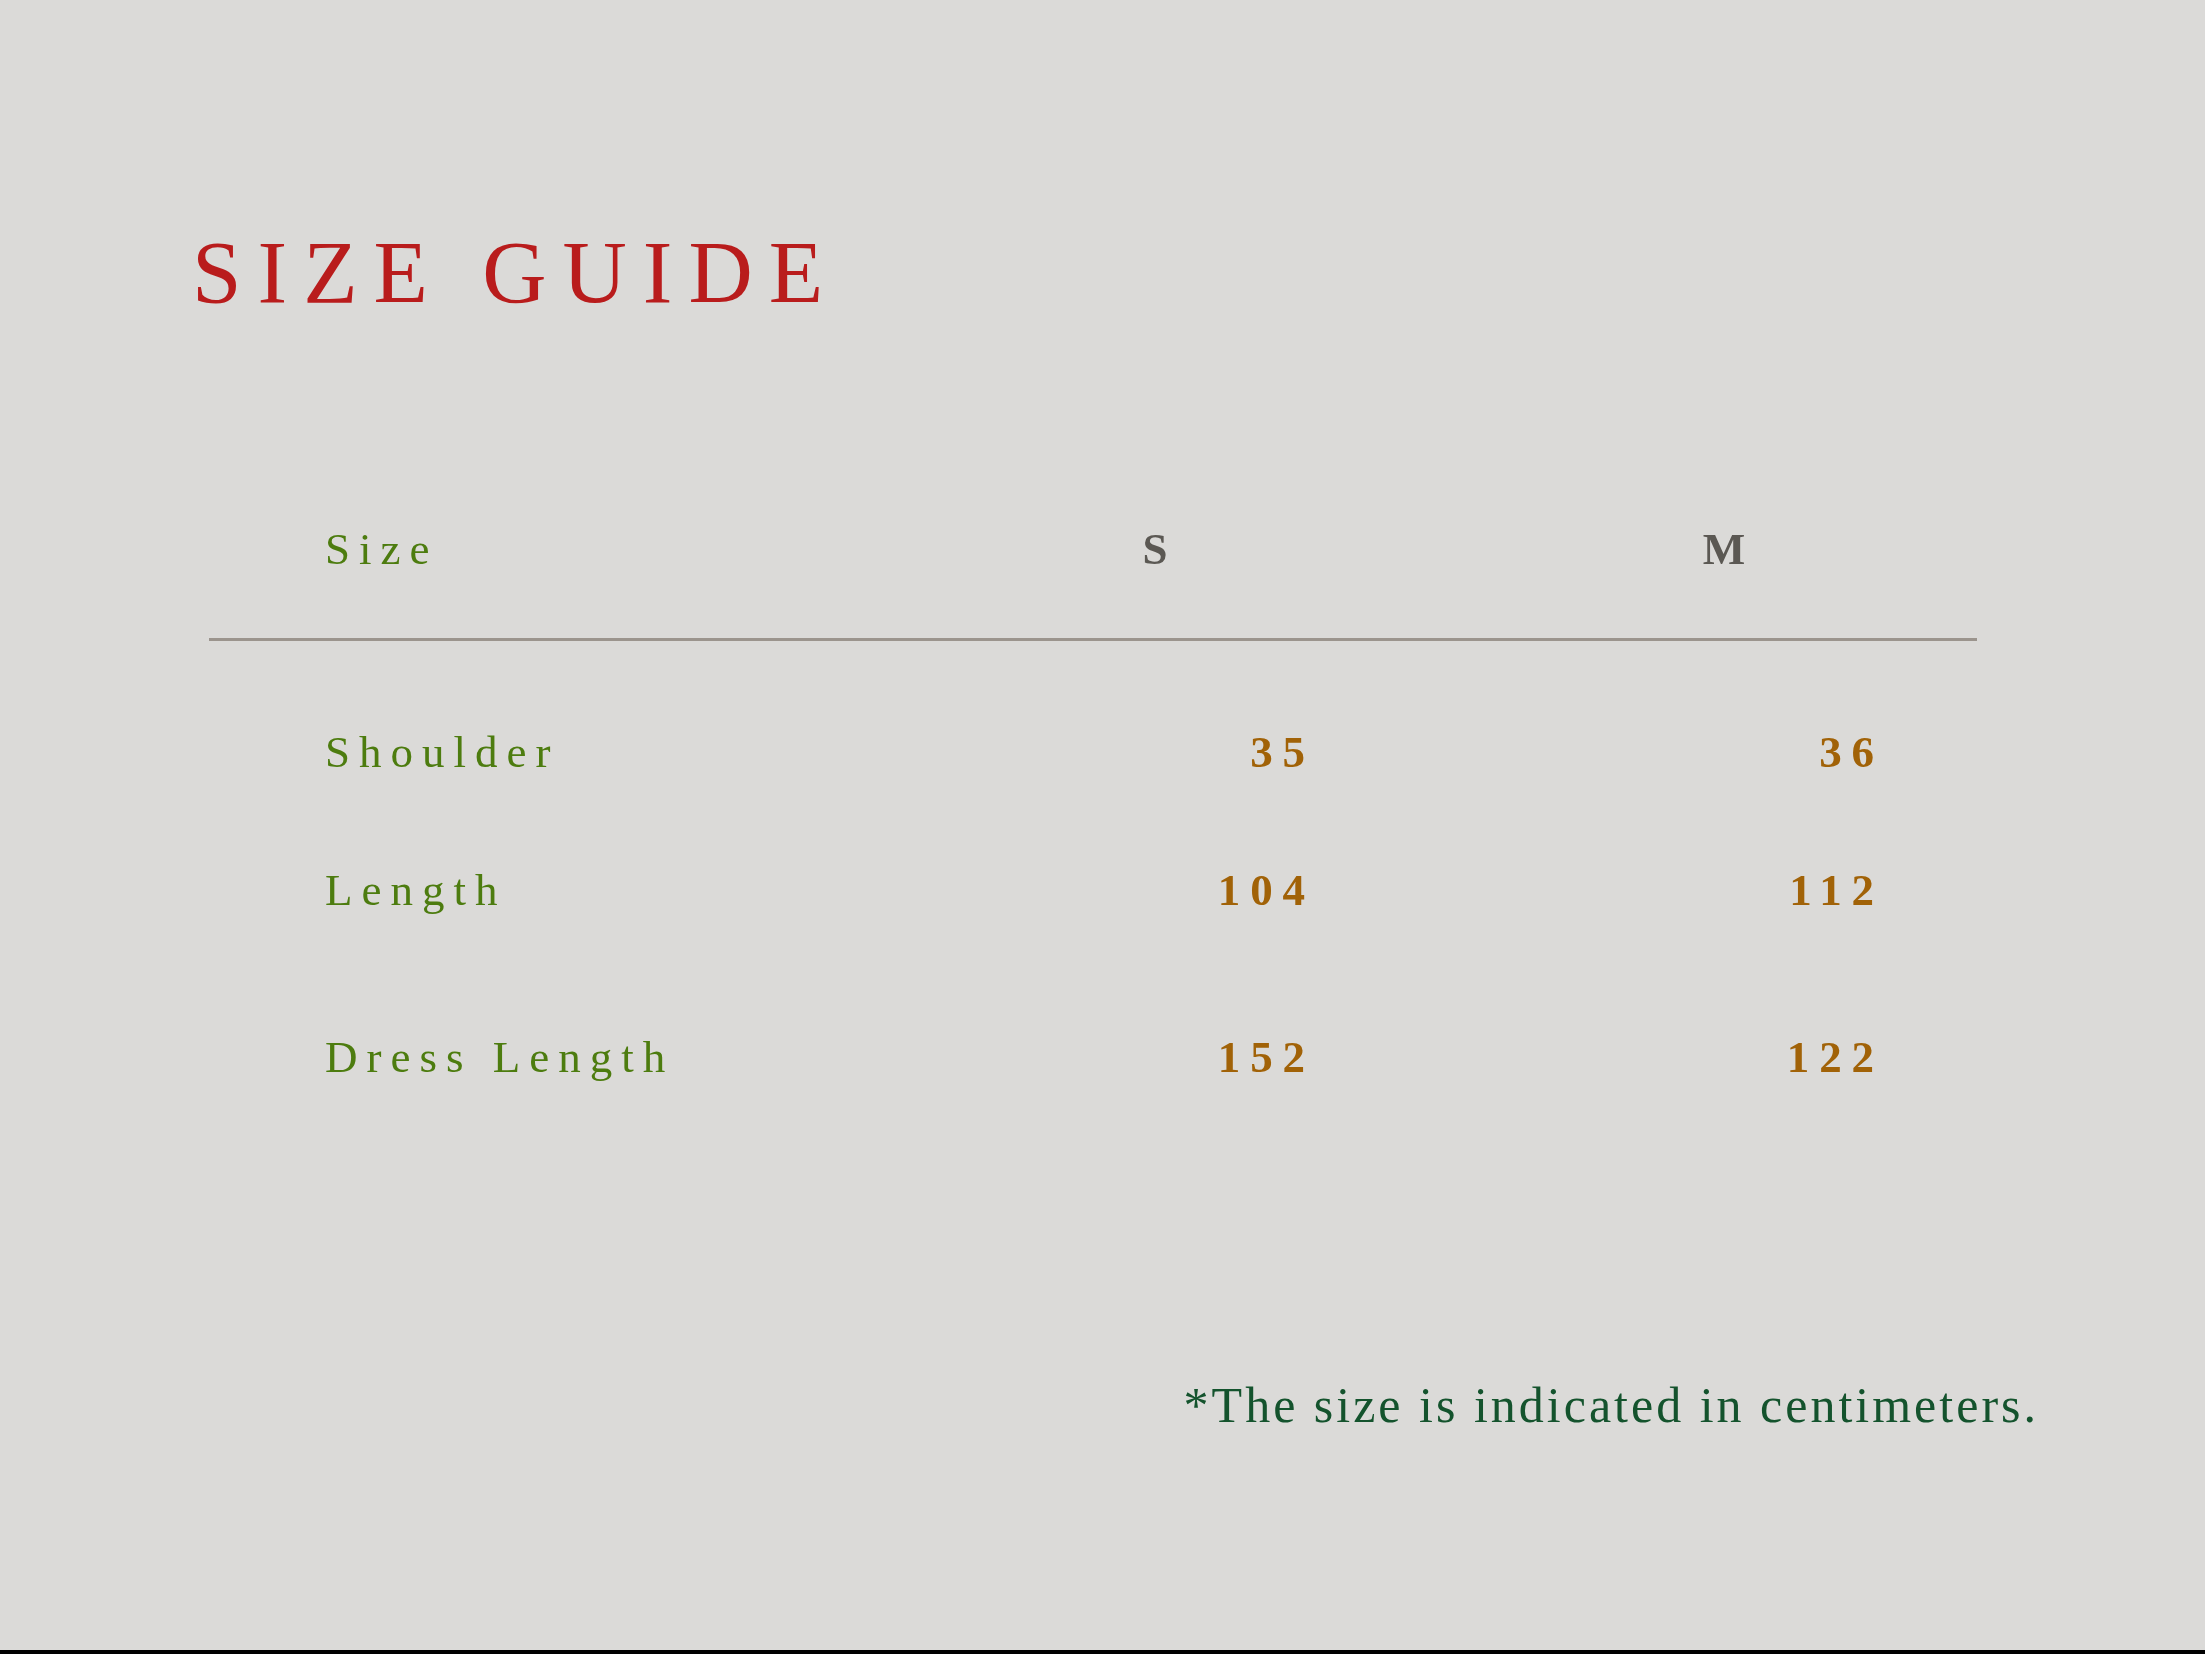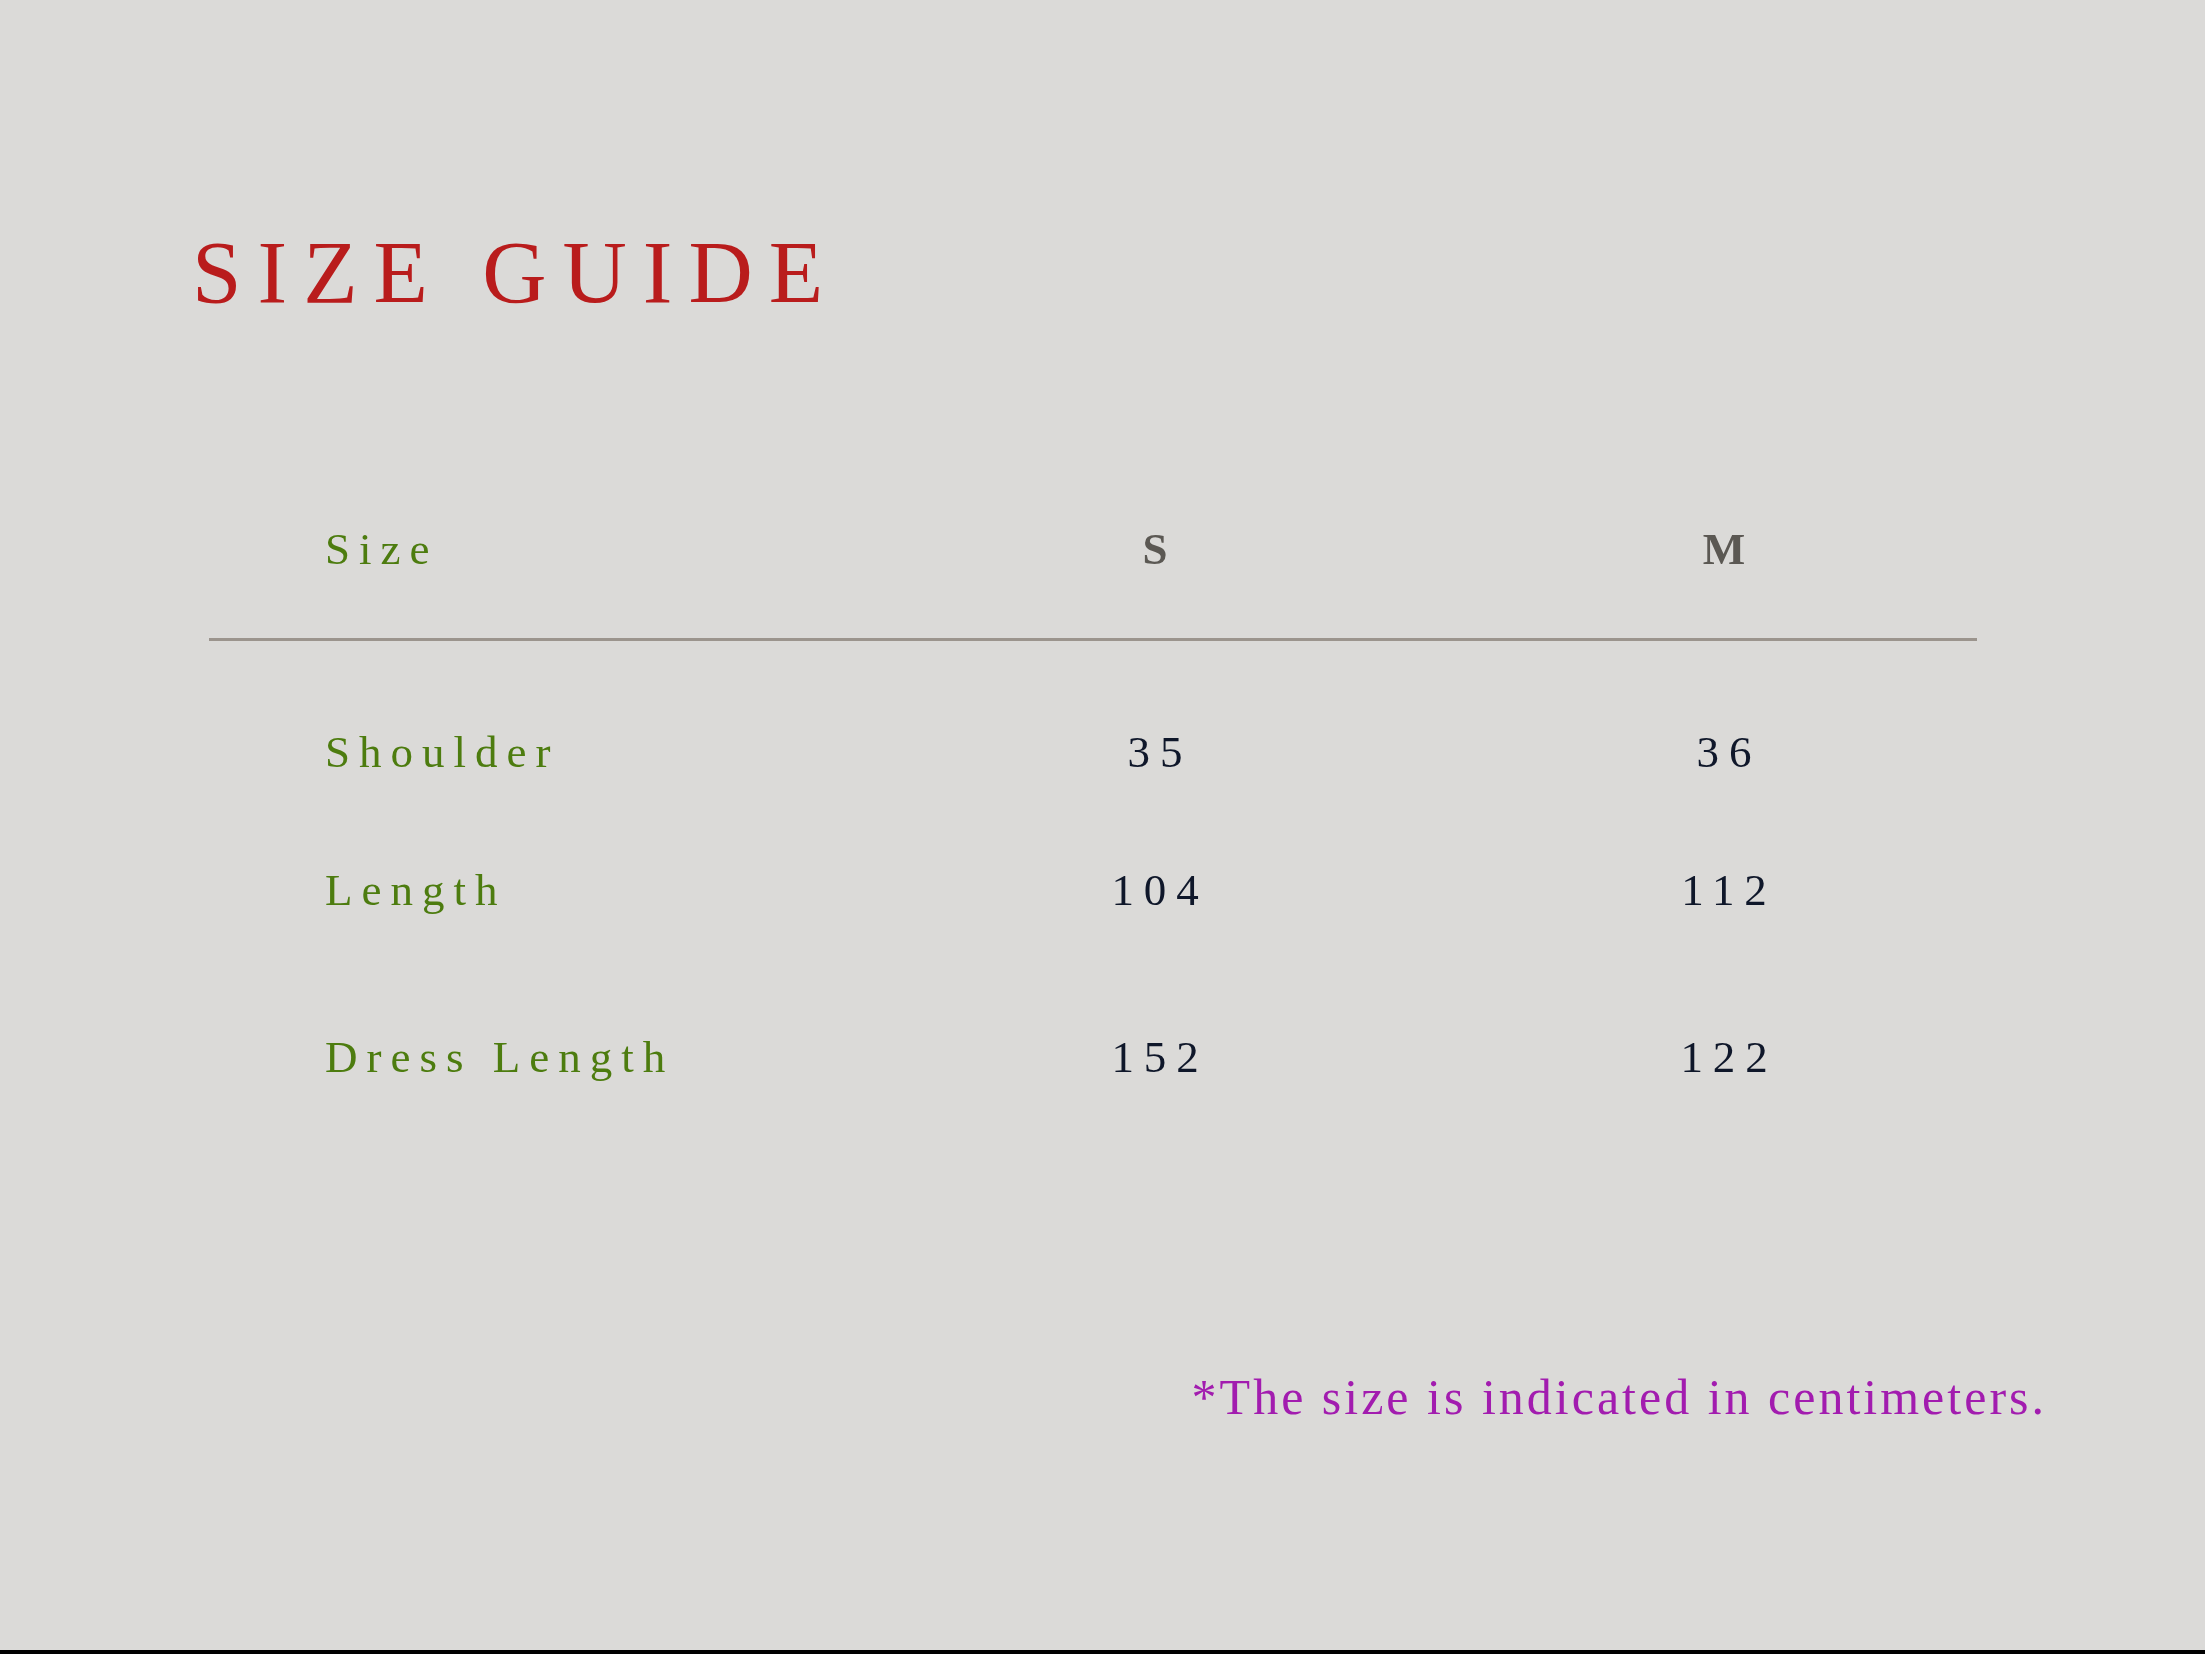--- a/index.html
+++ b/index.html
@@ -52,44 +52,45 @@
     text-align: center;
     letter-spacing: 0.22em;
   }
   .row .col.s { left: 1005px; }
   .row .col.m { left: 1574px; }
   .header-row .col {
     font-weight: 700;
     color: #5b5853;
   }
   .data-row .col {
-    font-weight: 400;
-    color: #0f172a;
+    font-weight: 700;
+    color: #a16207;
+    text-align: right;
   }
   .header-row { top: 527px; }
   .divider {
     position: absolute;
     left: 209px;
     top: 638px;
     width: 1768px;
     height: 3.1px;
     background: #9b948d;
   }
   .row-0 { top: 730px; }
   .row-1 { top: 868px; }
   .row-2 { top: 1035px; }
   .footnote {
     position: absolute;
     top: 1372px;
     right: 158px;
-    margin: 0;
+    margin: 8px;
     font-size: 50px;
     font-weight: 400;
     letter-spacing: 0.06em;
-    color: #a21caf;
+    color: #14532d;
     line-height: 1;
     white-space: nowrap;
   }
   .bottom-bar {
     position: absolute;
     left: 0;
     bottom: 0;
     width: 100%;
     height: 4.1px;
     background: #000000;

